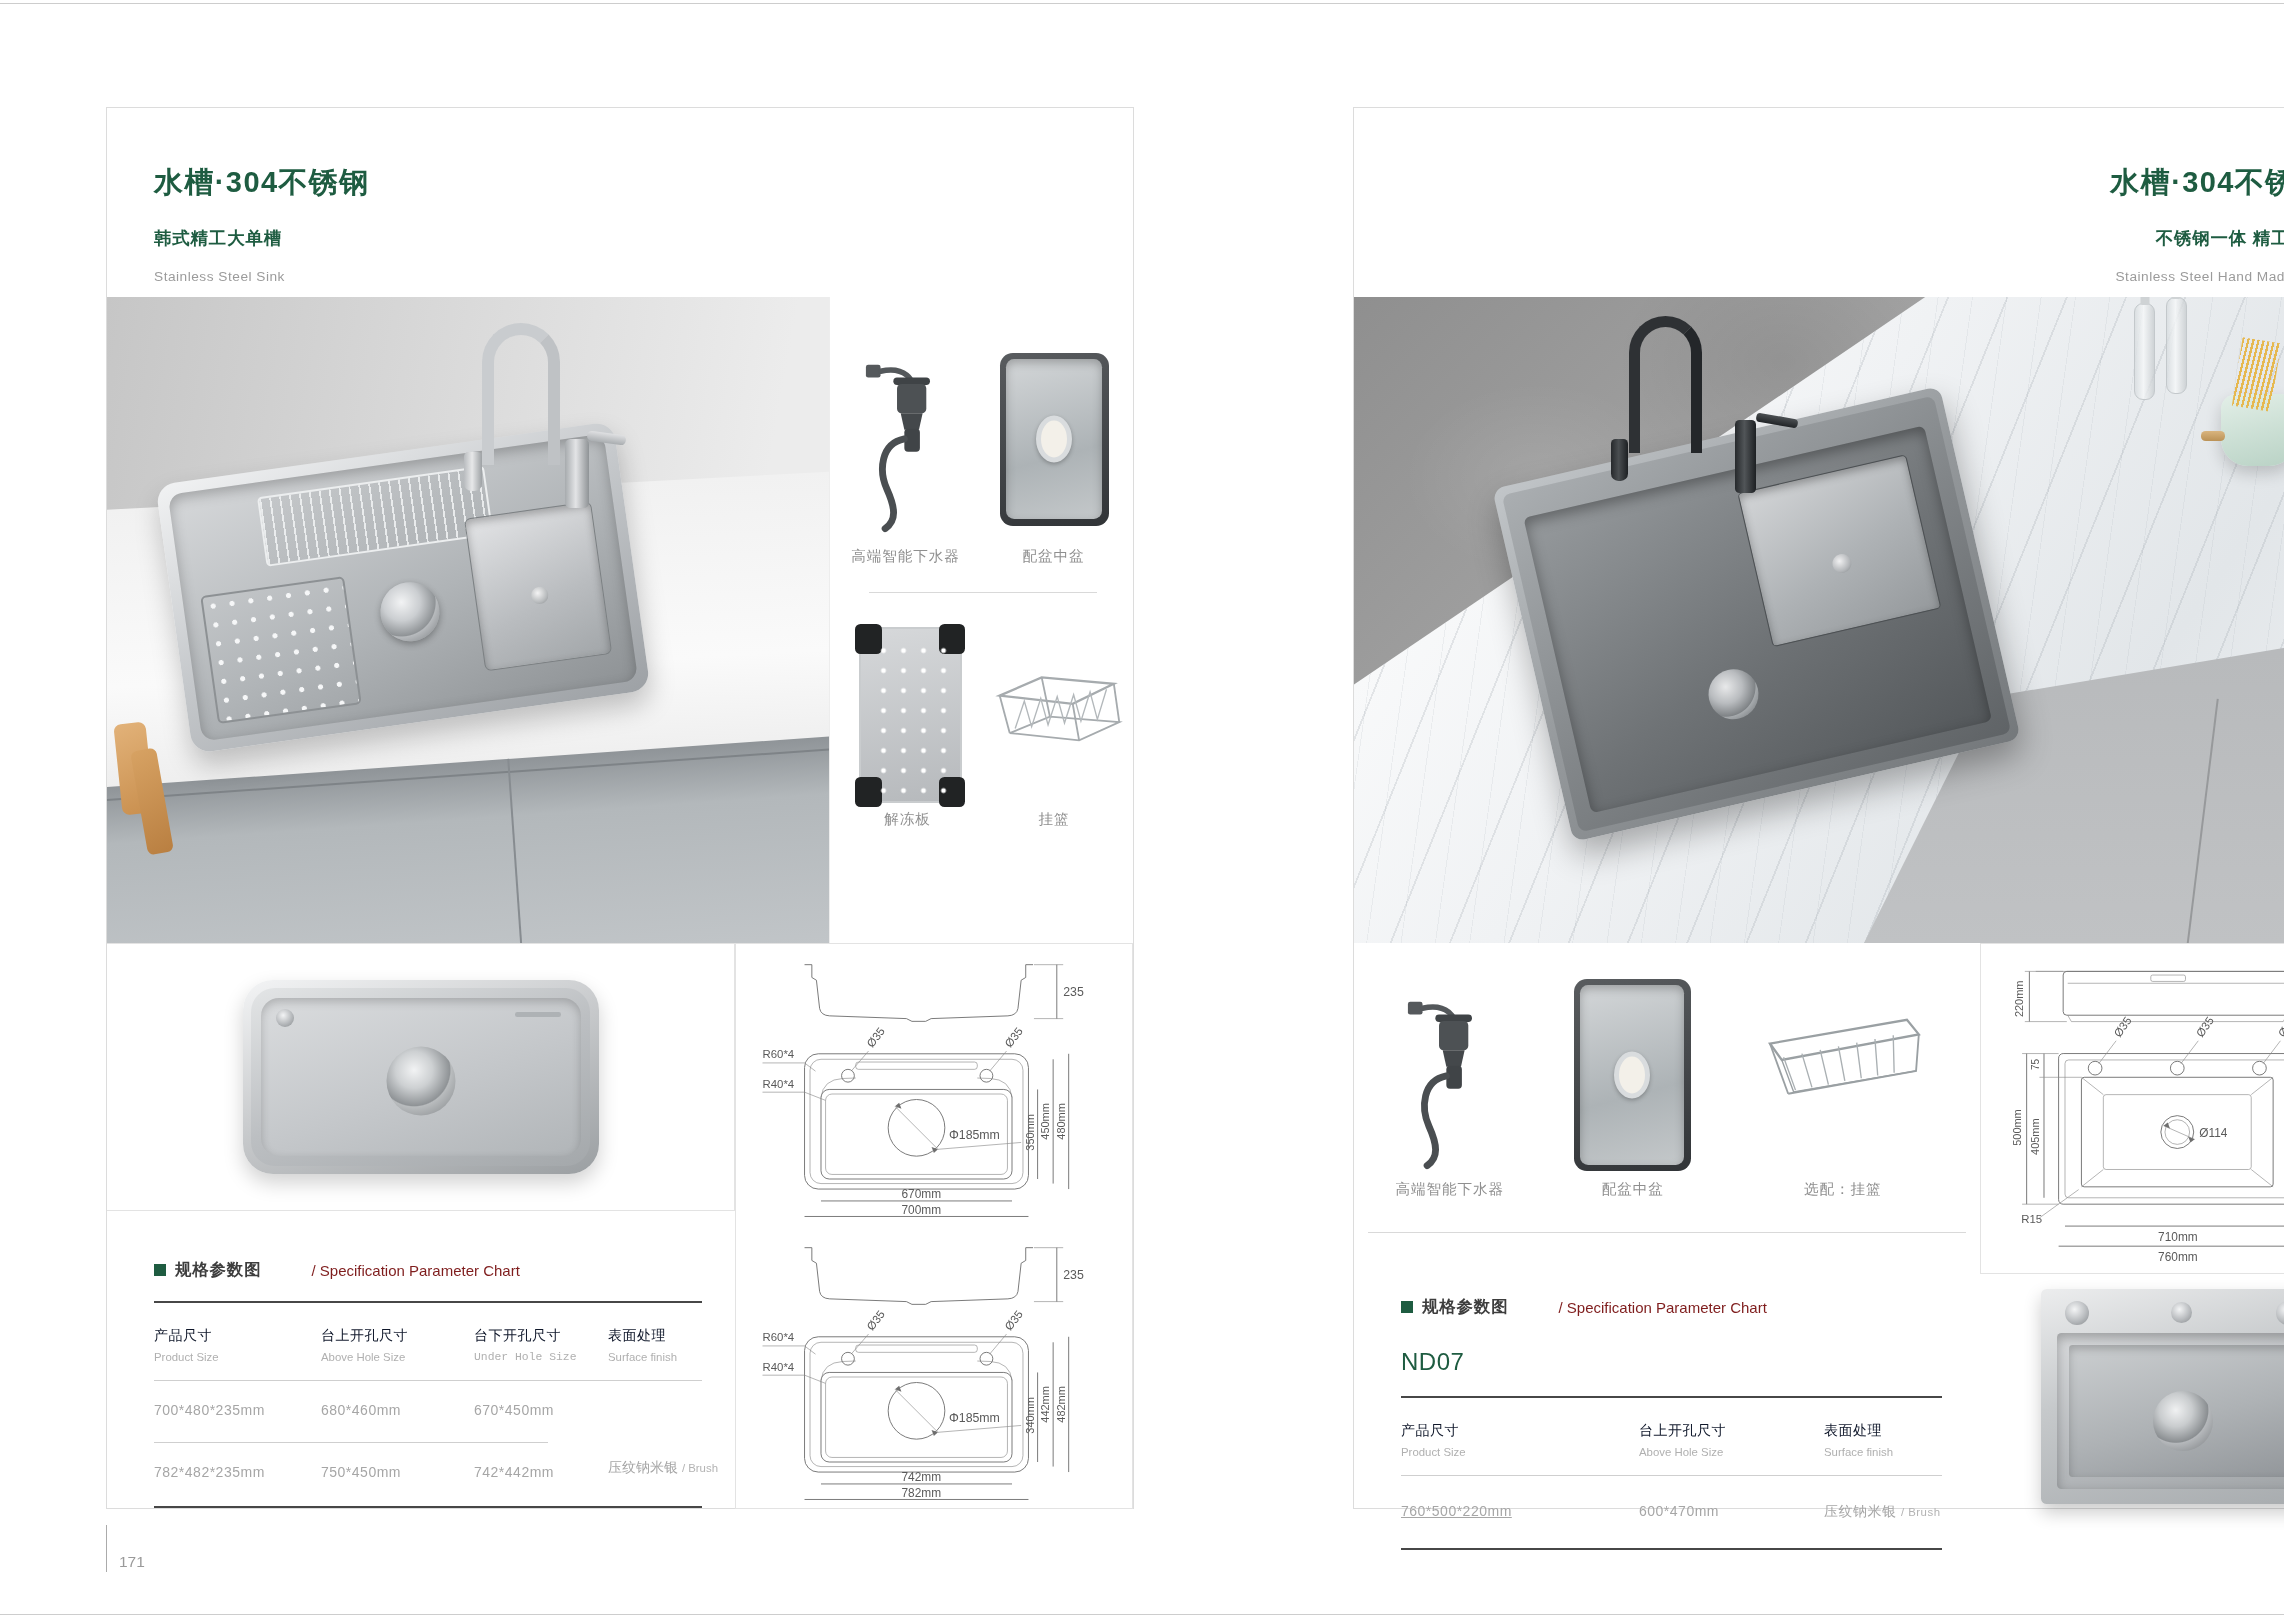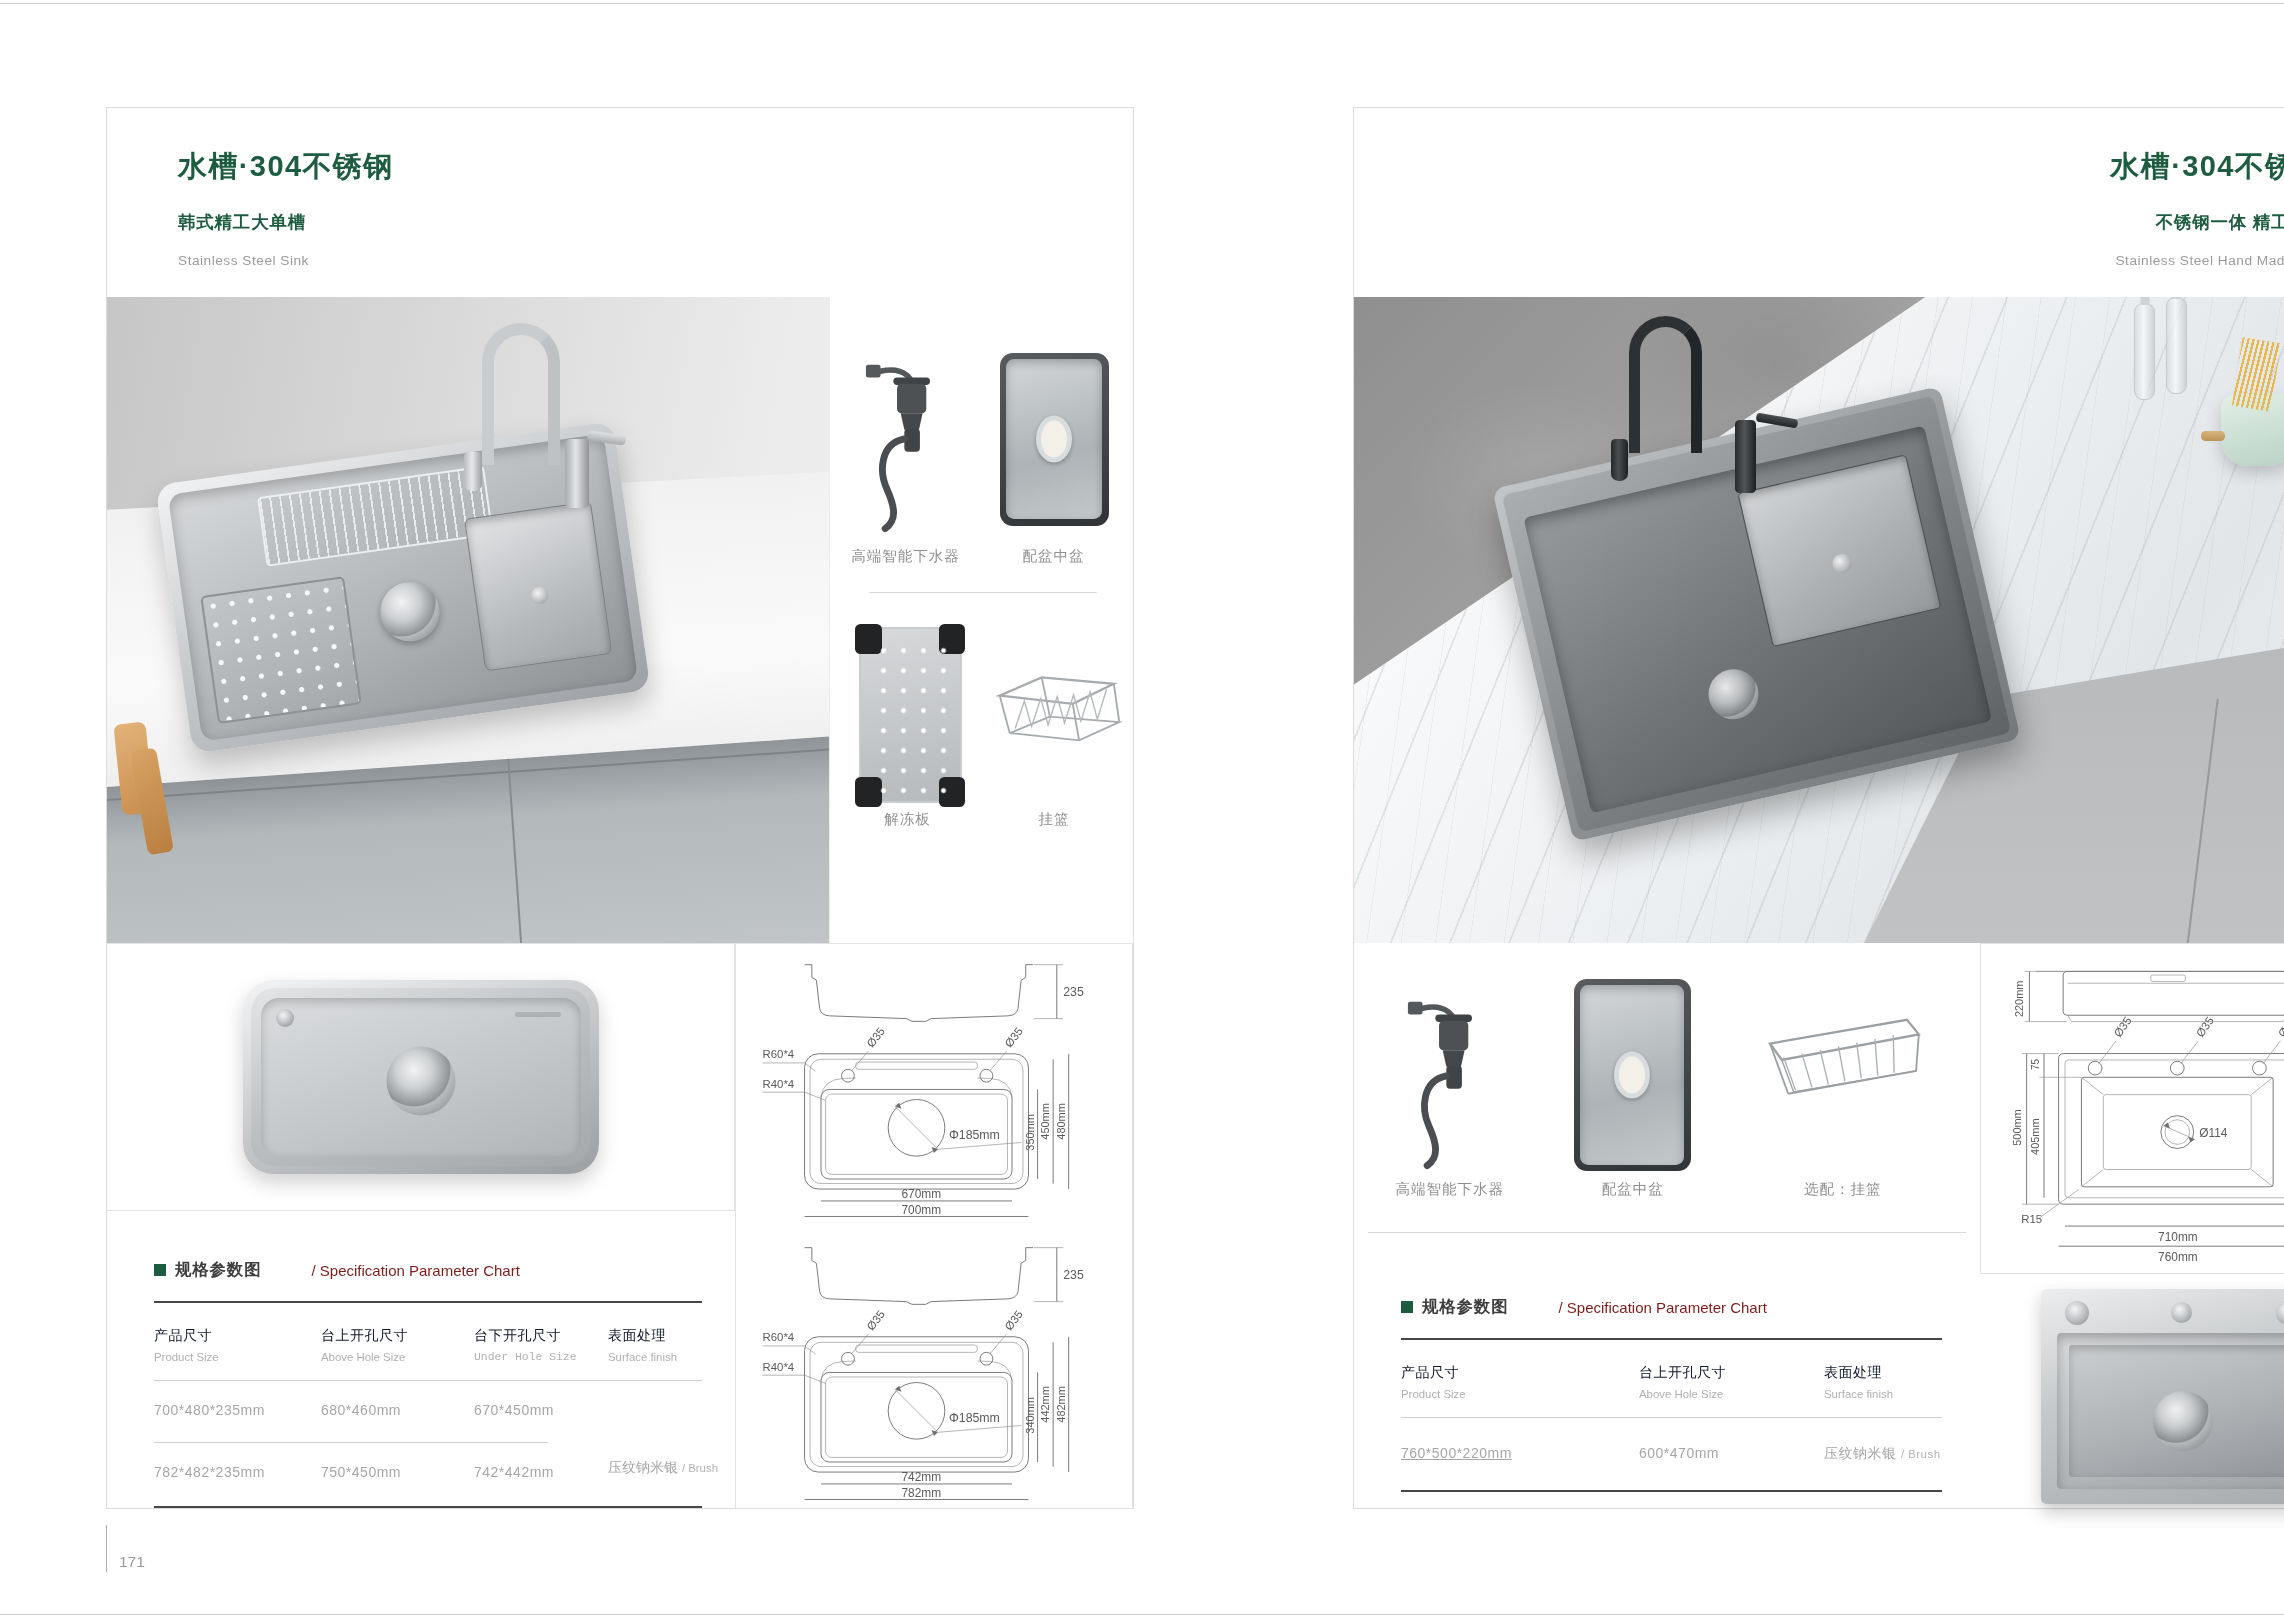--- a/index.html
+++ b/index.html
@@ -19,21 +19,21 @@
   }
   .hairline{position:absolute;left:0;width:2482px;height:1.4px;background:#cdcdcd;}
   .hairline.top{top:2.7px;}
   .hairline.bottom{top:1614px;}
 
   .card{position:absolute;top:107px;height:1402px;background:#fff;border:0.9px solid #dcdcdc;}
   .card-left{left:106px;width:1028px;}
   .card-right{left:1353px;width:1021px;}
 
   
-  .hdr{position:absolute;top:39px;margin-left:24px;}
+  .hdr{position:absolute;top:55px;}
   .hdr-left{left:47px;text-align:left;}
   .hdr-right{right:47px;text-align:right;}
   .title{font-size:29px;font-weight:bold;color:var(--green);letter-spacing:1.4px;}
   .subtitle{margin-top:23px;font-size:17.4px;font-weight:bold;color:var(--green);letter-spacing:0.9px;}
   .subtitle-en{margin-top:19px;font-size:13.7px;color:var(--gray-text);letter-spacing:0.5px;}
 
   
   .photo-l{position:absolute;left:0;top:189px;width:722px;height:646px;overflow:hidden;background:#e8e8e8;}
   .lp-wall{position:absolute;left:0;top:0;width:100%;height:42%;
     background:linear-gradient(100deg,#c6c6c6 0%,#d9d9d9 45%,#ececec 90%);}
@@ -603,20 +603,21 @@
       <div class="drain"></div>
     </div>
   </div>
 
   <div class="spec spec-r">
     <div class="spec-head">
       <span class="spec-sq"></span>
       <span class="spec-cn">规格参数图</span>
       <span class="spec-en">/ Specification Parameter Chart</span>
     </div>
+    <div class="model">ND07</div>
     <div class="tline-thick"></div>
 
     <div class="thead">
       <div class="tcell" style="left:0;">
         <div class="cn">产品尺寸</div>
           <div class="en">Product Size</div>
       </div>
       <div class="tcell" style="left:238px;">
         <div class="cn">台上开孔尺寸</div>
           <div class="en">Above Hole Size</div>

